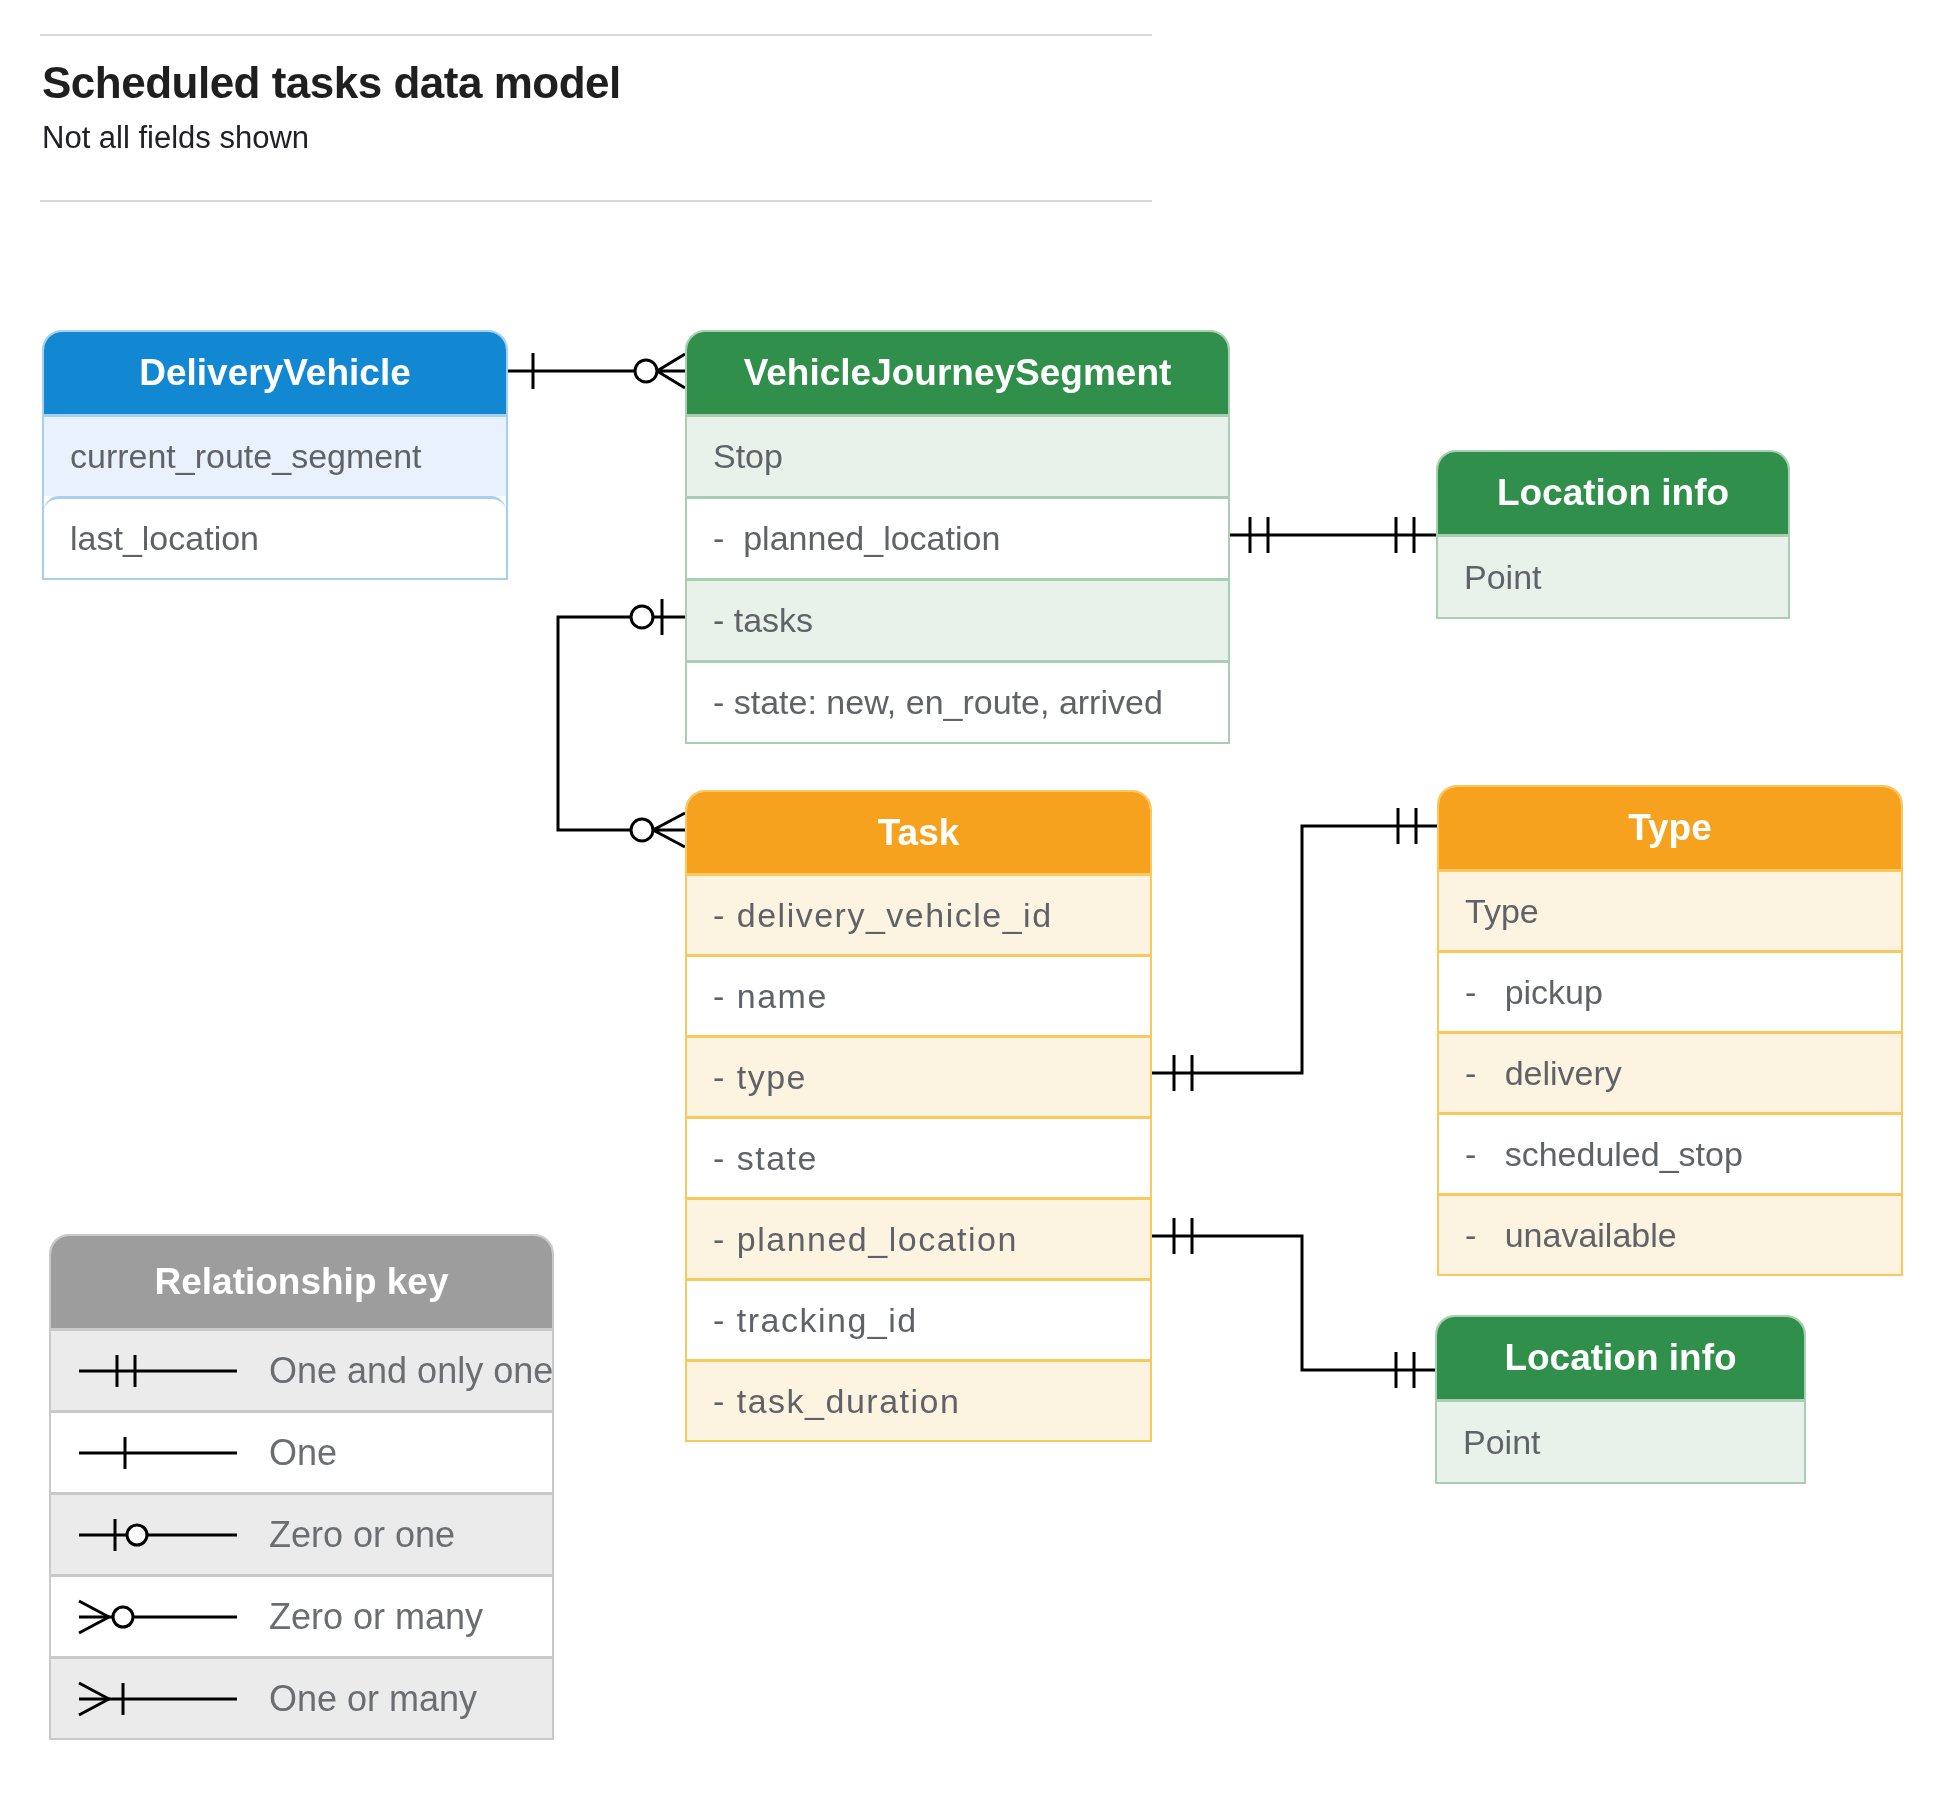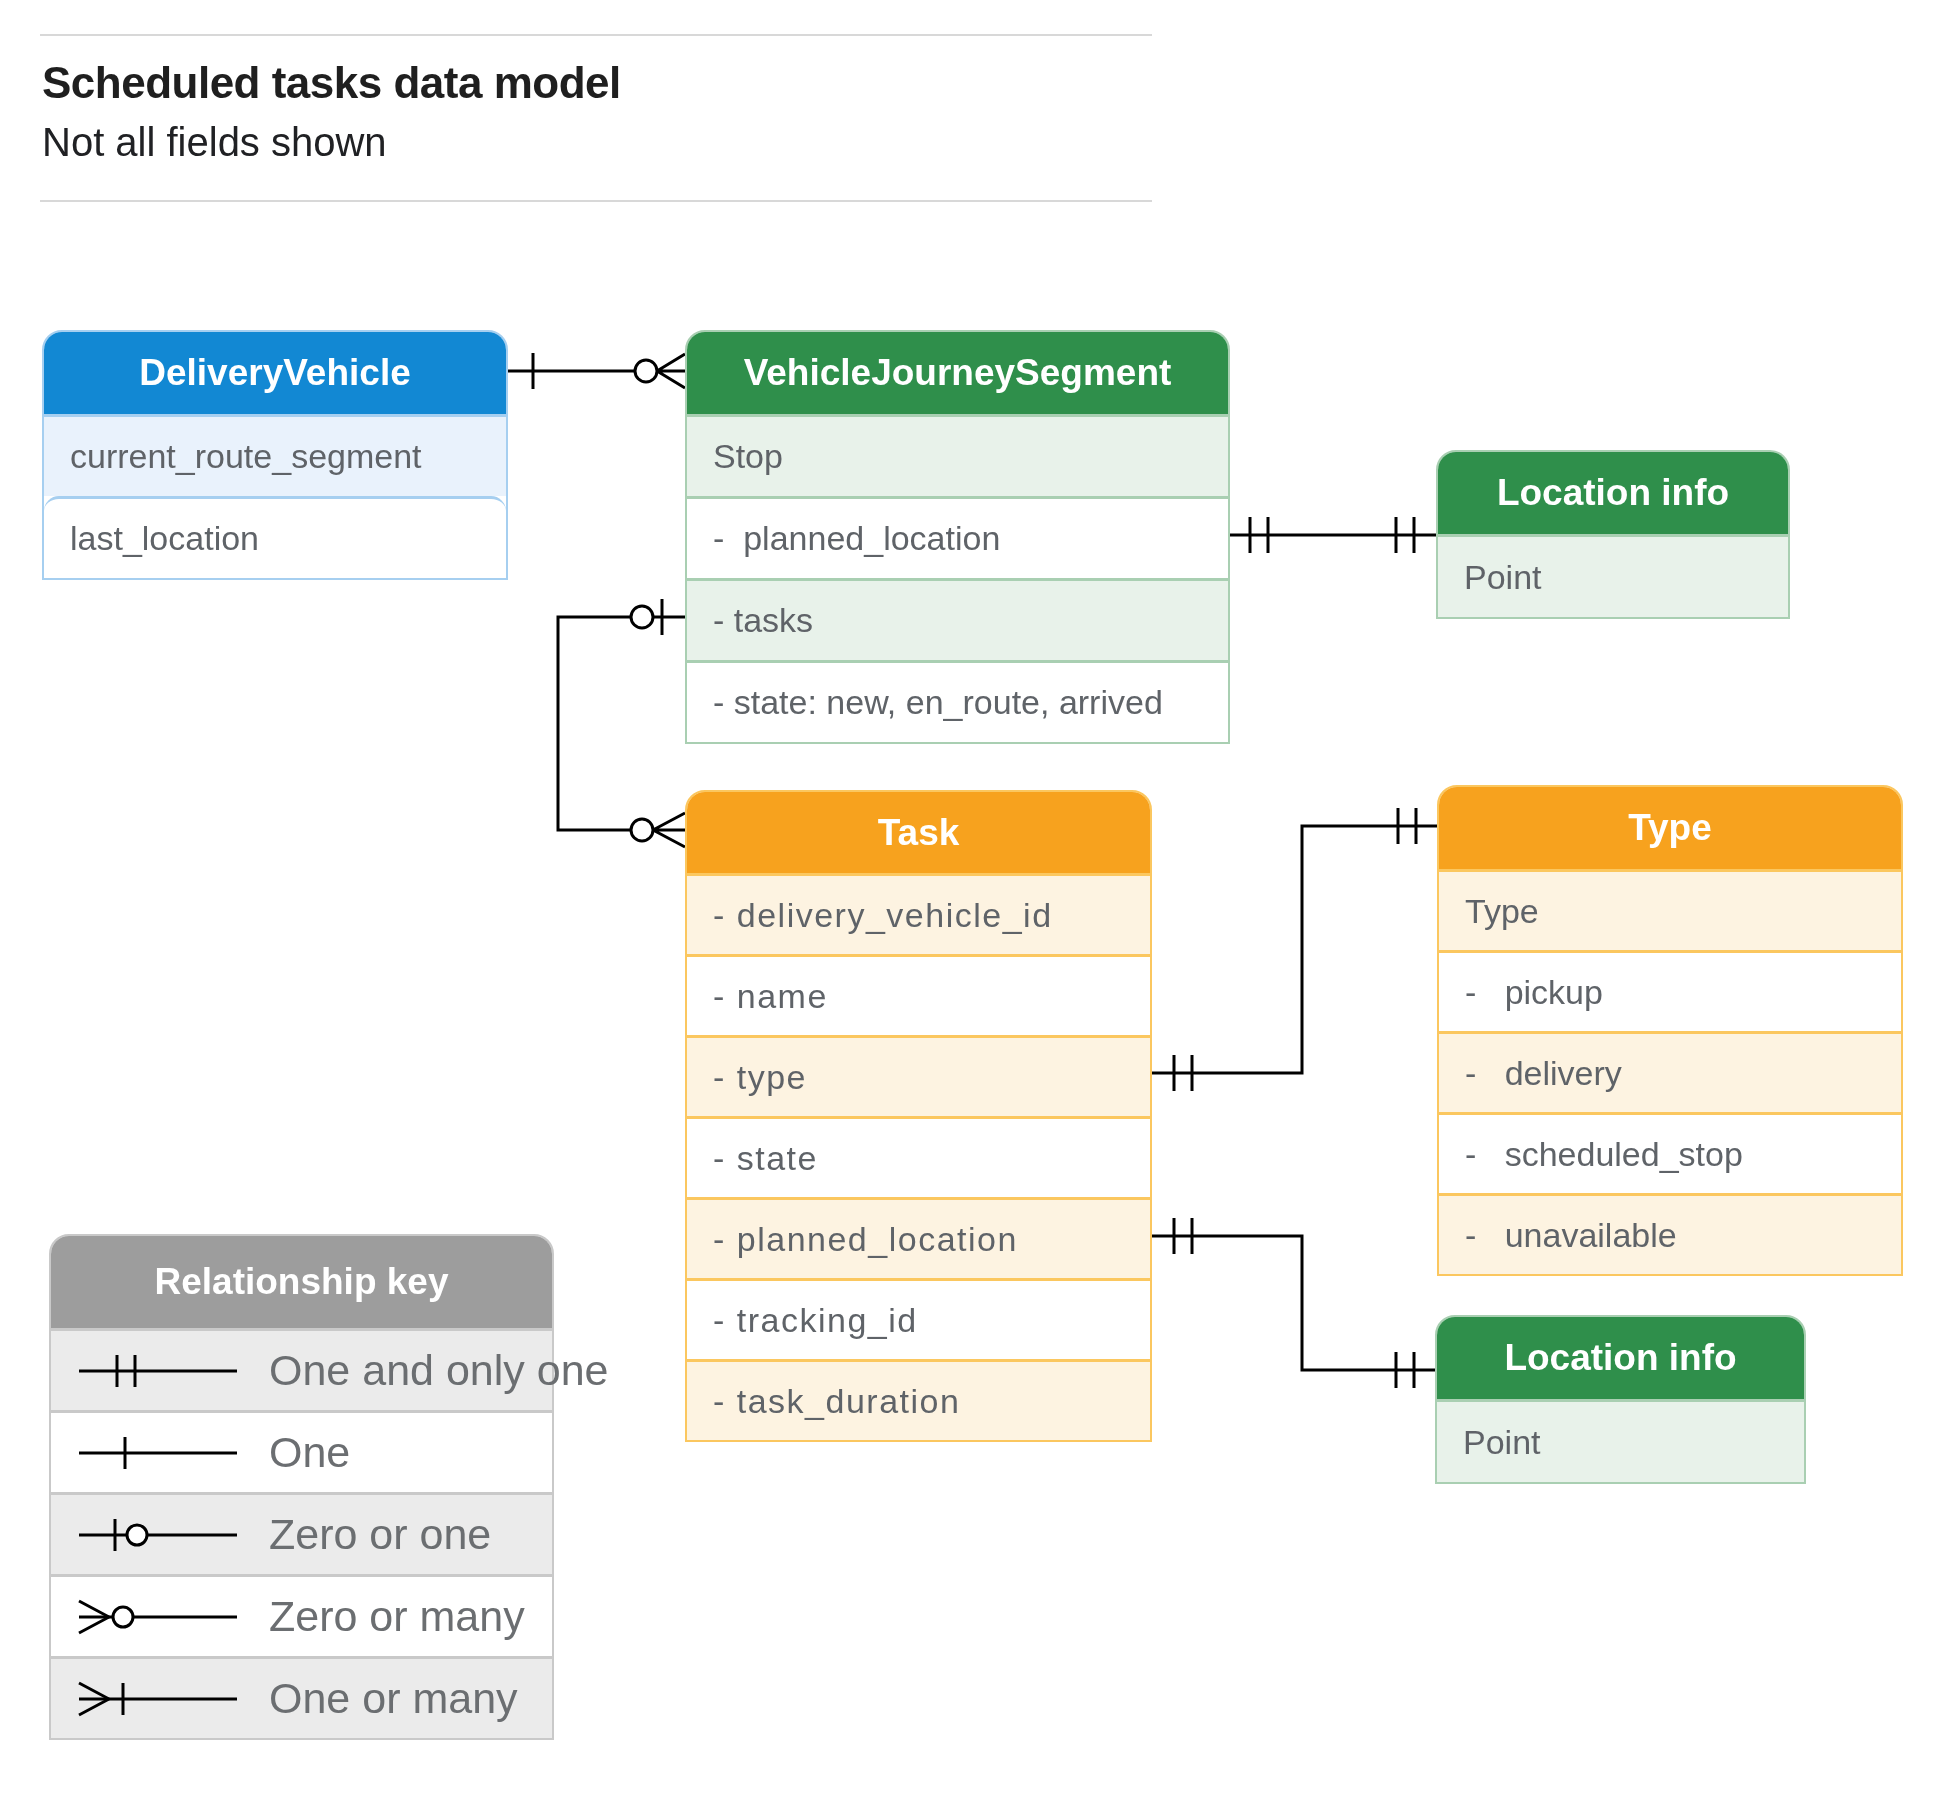--- a/index.html
+++ b/index.html
@@ -14,21 +14,21 @@
   body{
     width:1940px;height:1805px;position:relative;overflow:hidden;
     font-family:"Liberation Sans",sans-serif;
   }
   .hr{position:absolute;left:40px;width:1112px;height:2px;background:#D8D8D8;}
   .page-title{
     position:absolute;left:42px;top:58px;font-size:44px;font-weight:700;
     color:var(--title-text);letter-spacing:-0.5px;
   }
   .page-subtitle{
-    position:absolute;left:42px;top:120px;font-size:40px;font-weight:400;
+    position:absolute;left:42px;top:120px;font-size:31px;font-weight:400;
     color:#202124;
   }
   svg.overlay{position:absolute;left:0;top:0;z-index:1;}
   .entity{
     position:absolute;z-index:2;background:#fff;
     border-radius:20px 20px 0 0;
   }
   .entity .hdr{
     height:82px;border-radius:18px 18px 0 0;display:flex;align-items:center;
     justify-content:center;color:#fff;font-size:37px;font-weight:700;
@@ -49,21 +49,21 @@
   .b-gray{border:2px solid var(--gray-border);}
   .b-gray .hdr{background:var(--gray);}
   .b-gray .row{border-top:3px solid var(--gray-border);}
   .alt{background:#fff;}
   .tint-blue{background:var(--blue-light);}
   .tint-green{background:var(--green-light);}
   .tint-orange{background:var(--orange-light);}
   .tint-gray{background:var(--gray-light);}
   .mono-ish{letter-spacing:1.5px;}
   .legend-row{gap:26px;}
-  .legend-row .lbl{font-size:43px;color:#6B6E71;white-space:pre;}
+  .legend-row .lbl{font-size:36px;color:#6B6E71;white-space:pre;}
   .legend-row svg{flex:0 0 auto;margin-left:22px;}
 </style>
 </head>
 <body>
 
 <div class="hr" style="top:34px;"></div>
 <div class="page-title">Scheduled tasks data model</div>
 <div class="page-subtitle">Not all fields shown</div>
 <div class="hr" style="top:200px;"></div>
 

